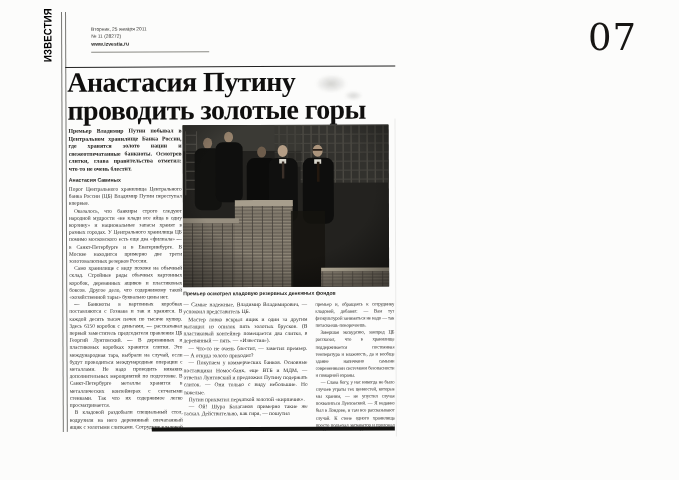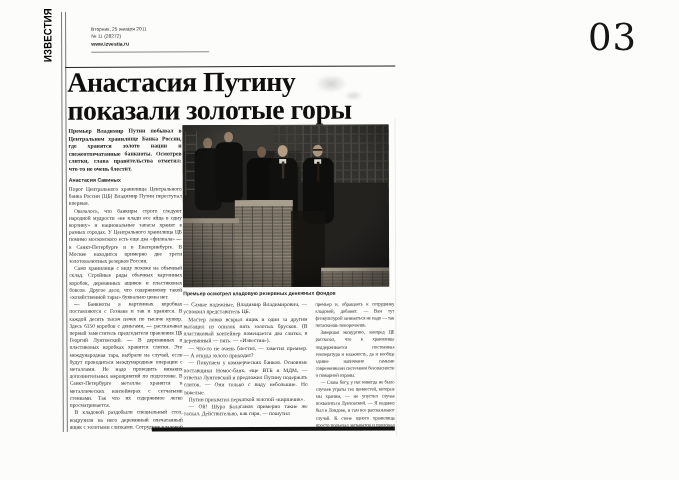--- a/index.html
+++ b/index.html
@@ -47,39 +47,39 @@
   .smudge{position:absolute;left:270px;top:64px;width:46px;height:26px;filter:blur(1px);
           background:radial-gradient(closest-side,rgba(110,110,105,0.30),rgba(110,110,105,0) 70%);}
   .smudge2{position:absolute;left:302px;top:82px;width:26px;height:14px;filter:blur(1px);
           background:radial-gradient(closest-side,rgba(100,100,95,0.25),rgba(100,100,95,0) 70%);}
 </style>
 </head>
 <body>
 
 <div class="stage">
 
-  <div class="pagenum">03</div>
+  <div class="pagenum">07</div>
 
   <div class="clip">
 
     <div class="logo-wrap">
       <div class="logo">ИЗВЕСТИЯ</div>
     </div>
     <div class="dblrule"></div>
     <div class="masthead">
       <div class="mh-line">Вторник, 25 января 2011</div>
       <div class="mh-line">№ 11 (28272)</div>
       <div class="mh-url">www.izvestia.ru</div>
     </div>
     <div class="mh-rule"></div>
 
     <div class="toprule"></div>
     <div class="headline">
       <span style="display:block">Анастасия Путину</span>
-      <span style="display:block">показали золотые горы</span>
+      <span style="display:block">проводить золотые горы</span>
     </div>
     <div class="smudge"></div>
     <div class="smudge2"></div>
 
     <div class="lede">Премьер Владимир Путин побывал в Центральном хранилище Банка России, где хранятся золото нации и свежеотпечатанные банкноты. Осмотрев слитки, глава правительства отметил: что-то не очень блестит.</div>
     <div class="byline">Анастасия Савиных</div>
 
     <div class="col col1">
       <p>Порог Центрального хранилища Центрального банка России (ЦБ) Владимир Путин переступал впервые.</p>
       <p>Оказалось, что банкиры строго следуют народной мудрости «не клади все яйца в одну корзину» и национальные запасы хранят в разных городах. У Центрального хранилища ЦБ помимо московского есть еще два «филиала» — в Санкт-Петербурге и в Екатеринбурге. В Москве находится примерно две трети золотовалютных резервов России.</p>

